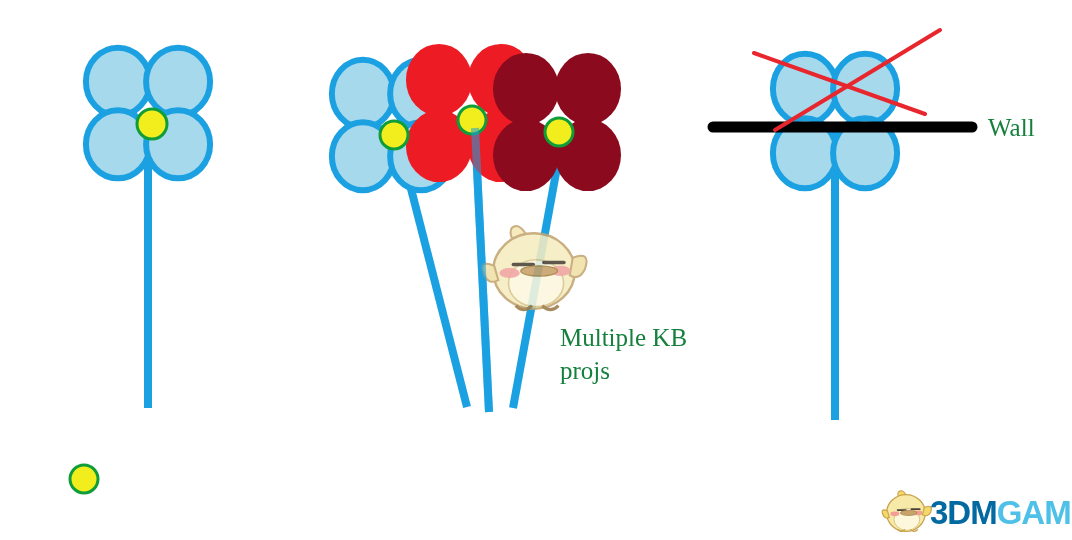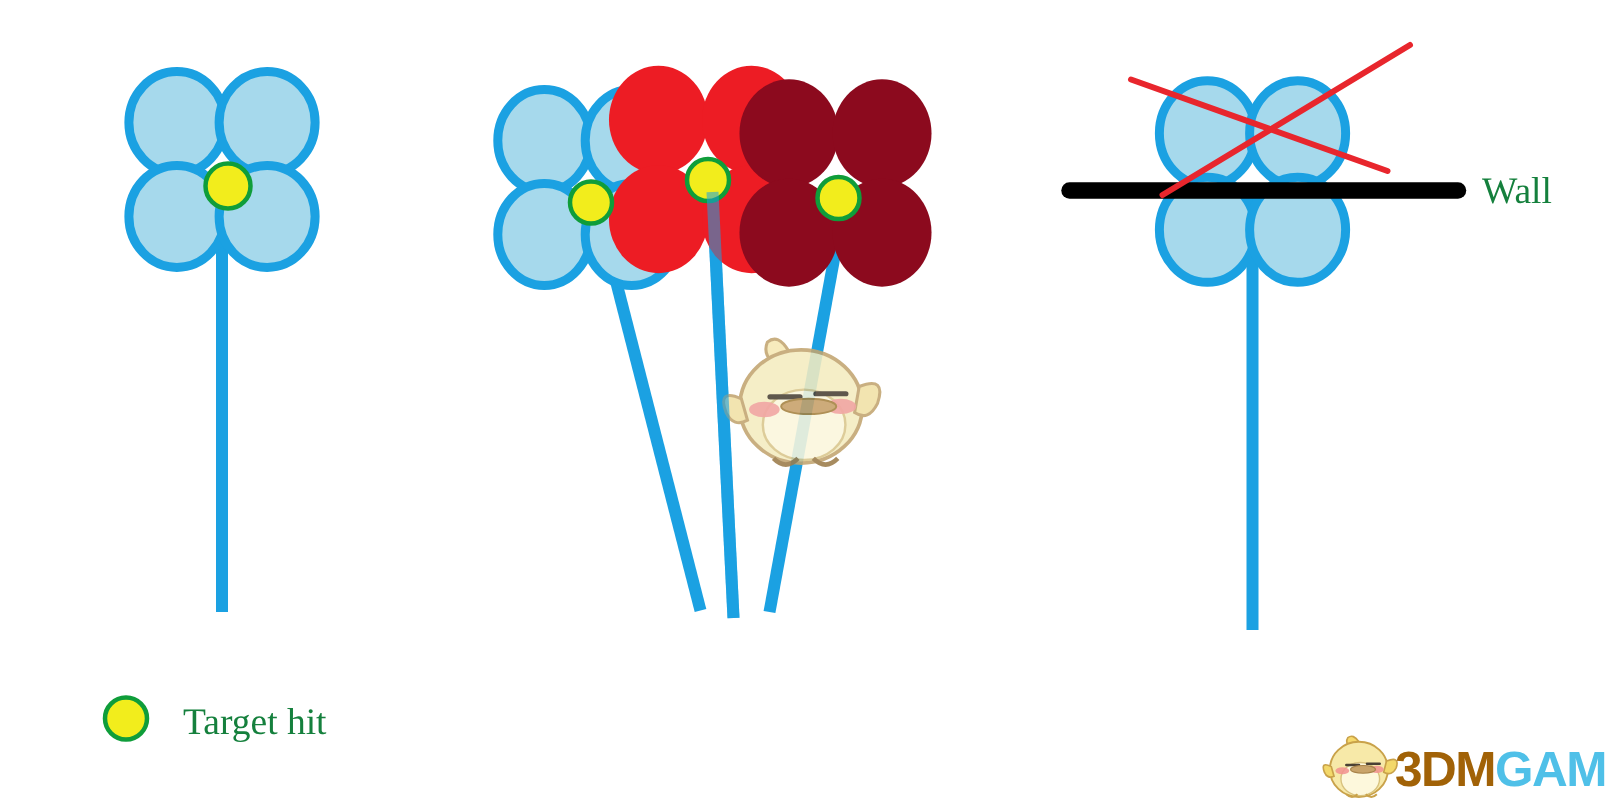--- a/index.html
+++ b/index.html
@@ -61,21 +61,21 @@
   #wm-text {
     position: absolute;
     left: 52px;
     top: 8px;
     font-family: "Liberation Sans", "DejaVu Sans", sans-serif;
     font-weight: bold;
     font-size: 33px;
     letter-spacing: -1px;
     white-space: nowrap;
   }
-  .wm-a { color: #a16207; }
+  .wm-a { color: #0369a1; }
   .wm-b { color: #4FC0E8; }
 </style>
 </head>
 <body>
 
 <div id="canvas">
 
   <svg id="scene" viewBox="0 0 1072 540" xmlns="http://www.w3.org/2000/svg">
     <defs>
       <g id="petals-def"></g>
@@ -148,24 +148,25 @@
           <path d="M60 82 q8 8 16 0" fill="none" stroke="#9C7C4A" stroke-width="3"></path>
         </g>
         <line x1="475" y1="128" x2="489" y2="412" stroke="#1BA1E2" stroke-width="8" opacity="0.55"></line>
       </g>
     <g id="layer-legend">
         <circle cx="84" cy="479" r="14" fill="#F2ED1C" stroke="#0F9D3A" stroke-width="3"></circle>
       </g>
   </svg>
 
 
+  <div class="lbl" id="label-multiple">Multiple KB
+projs</div>
 
   <div class="lbl" id="label-wall">Wall</div>
 
-  <div class="lbl" id="label-legend">Target hit</div>
 
   <div id="watermark">
     <svg viewBox="0 0 190 52" width="190" height="52">
       <g transform="translate(4,3) scale(0.92)">
         <path d="M26 6 Q22 0 18 3 Q16 6 19 10 Z" fill="#F6D96B" stroke="#C9A24A" stroke-width="1.2"></path>
         <ellipse cx="26" cy="26" rx="21" ry="20" fill="#F7E9A8" stroke="#C9A24A" stroke-width="1.4"></ellipse>
         <ellipse cx="27" cy="33" rx="14" ry="12" fill="#FDF8DC" stroke="#D8C27E" stroke-width="1"></ellipse>
         <path d="M6 24 Q-2 20 1 28 Q3 33 8 31 Z" fill="#F3D86A" stroke="#C9A24A" stroke-width="1.2"></path>
         <path d="M46 20 Q56 16 53 25 Q50 31 44 28 Z" fill="#F3D86A" stroke="#C9A24A" stroke-width="1.2"></path>
         <ellipse cx="14" cy="27" rx="5" ry="2.6" fill="#F2918F" opacity="0.85"></ellipse>

